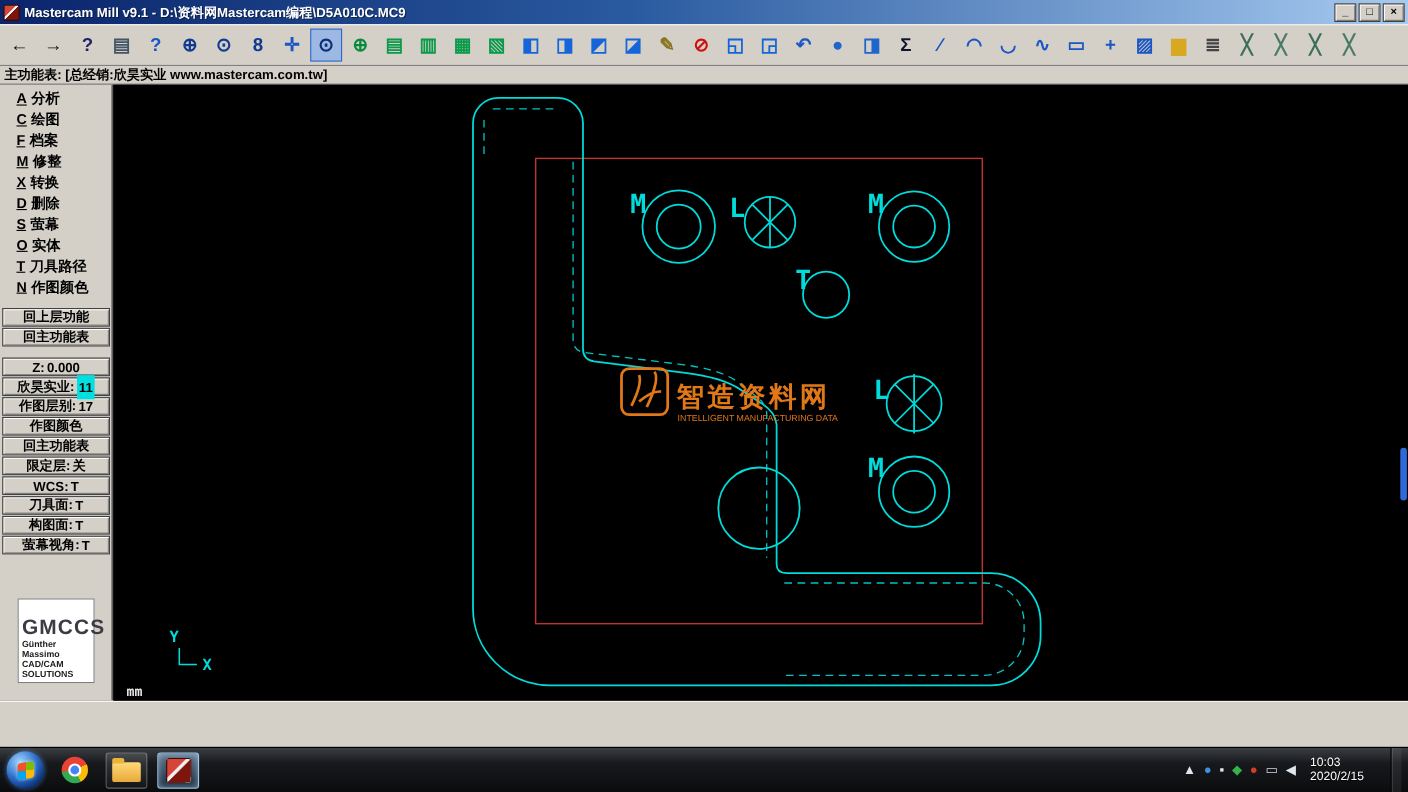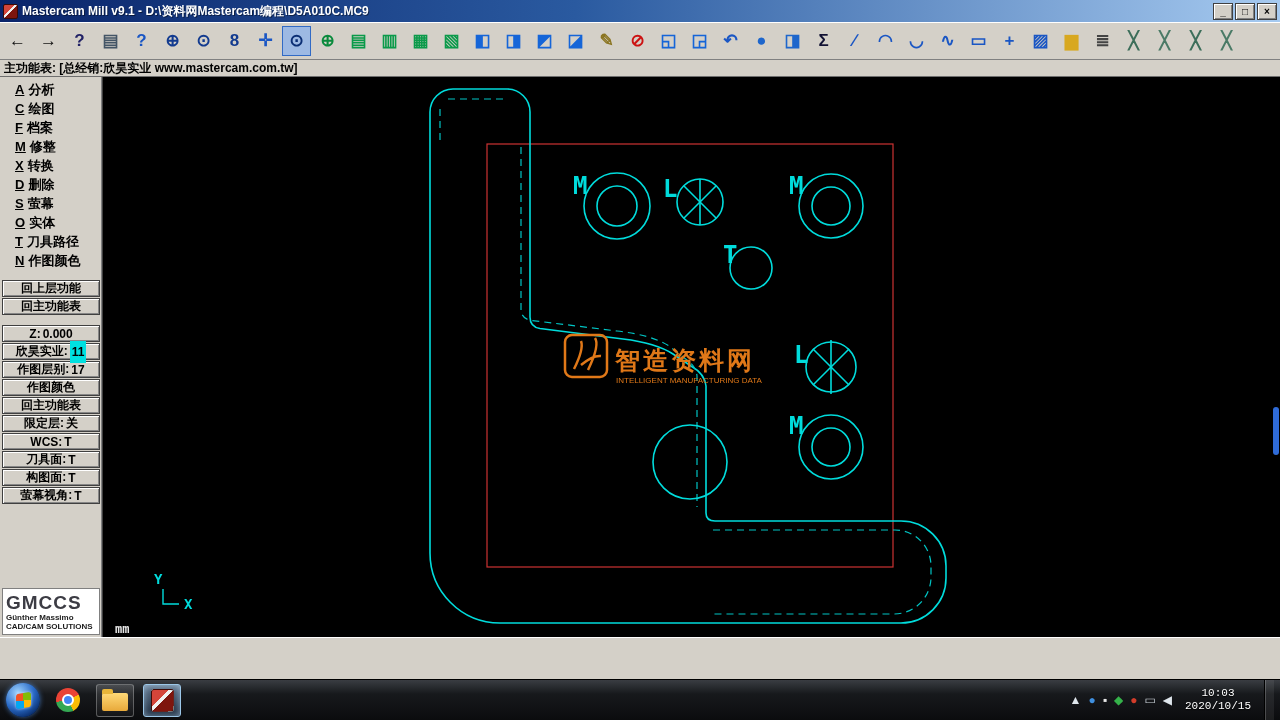--- a/index.html
+++ b/index.html
@@ -39,21 +39,21 @@
     white-space:nowrap; cursor:default; }
   .mkey { text-decoration:underline; margin-right:4px; }
   .nav-group { margin-top:9px; }
   .btn3d { display:flex; align-items:center; justify-content:center; gap:2px;
     height:17px; margin:1px 2px; background:#d4d0c8; border:1px solid #404040;
     box-shadow:inset 1px 1px 0 #fff, inset -1px -1px 0 #868686;
     font-size:12px; font-weight:bold; color:#000; white-space:nowrap; width:calc(100% - 4px); }
   .status-group { margin-top:8px; }
   .hl-val { background:#00e0e0; padding:4px 2px; }
   .spacer { flex:1; }
-  .gmccs { margin:2px; background:#fff; border:1px solid #808080; padding:4px 3px 3px 3px; }
+  .gmccs { margin:16px; background:#fff; border:1px solid #808080; padding:16px 3px 3px 3px; }
   .gmccs .big { font-size:19px; font-weight:bold; letter-spacing:1px; color:#3c3c44; line-height:20px; }
   .gmccs .sm  { font-size:8px; font-weight:bold; color:#1c1c1c; line-height:9px; }
 
   .canvas { flex:1; background:#000; position:relative; }
   .canvas svg { position:absolute; left:0; top:0; }
   .edge-thumb { position:absolute; right:1px; top:330px; width:6px; height:48px;
     background:#2f6bd8; border-radius:3px; }
 
   
   .messagebar { height:42px; background:#d4d0c8; border-top:1px solid #fff; flex:none; }
@@ -77,22 +77,22 @@
   .chrome-ic::after { content:""; position:absolute; inset:6px; background:#4285f4;
     border:2px solid #fff; border-radius:50%; }
   .folder-ic { width:26px; height:18px; background:linear-gradient(#ffd977,#e8a93a); border-radius:2px;
     position:relative; margin-top:4px; }
   .folder-ic::before { content:""; position:absolute; top:-4px; left:0; width:11px; height:5px;
     background:#e8b53a; border-radius:2px 2px 0 0; }
   .mc-ic { width:23px; height:23px; border-radius:3px; border:1px solid rgba(0,0,0,.5);
     background:linear-gradient(135deg,#d4453a 0 40%,#f0f0f0 40% 52%,#7e150d 52%); }
   .tray { margin-left:auto; display:flex; align-items:center; gap:7px; padding-right:6px; }
   .tray-ic { font-size:12px; line-height:12px; }
-  .clock { text-align:center; color:#fff; font-size:11px; line-height:13px; margin-left:6px; min-width:60px;
-    text-shadow:0 1px 1px #000;font-family:Liberation Mono, monospace; }
+  .clock { text-align:left; color:#fff; font-size:11px; line-height:13px; margin-left:6px; min-width:60px;
+    text-shadow:0 1px 1px #000; }
   .show-desktop { width:10px; height:41px; border-left:1px solid #000; margin-left:6px;
     background:rgba(255,255,255,.07); box-shadow:inset 1px 0 0 rgba(255,255,255,.2); }
 
   text.hole-label { font-family:"DejaVu Sans Mono", monospace; font-weight:bold; }
 </style>
 </head>
 <body>
 
 <div class="window">
 
@@ -326,19 +326,19 @@
           <div class="tray-ic" style="color: rgb(223, 230, 236);">▲</div>
           <div class="tray-ic" style="color: rgb(63, 143, 223);">●</div>
           <div class="tray-ic" style="color: rgb(232, 232, 232);">▪</div>
           <div class="tray-ic" style="color: rgb(53, 178, 74);">◆</div>
           <div class="tray-ic" style="color: rgb(210, 60, 42);">●</div>
           <div class="tray-ic" style="color: rgb(207, 214, 221);">▭</div>
           <div class="tray-ic" style="color: rgb(223, 230, 236);">◀</div>
         </div>
       <div class="clock">
         <div>10:03</div>
-        <div>2020/10/15</div>
+        <div>2020/2/15</div>
       </div>
       <div class="show-desktop"></div>
     </div>
   </div>
 
 </div>
 
 </body></html>

